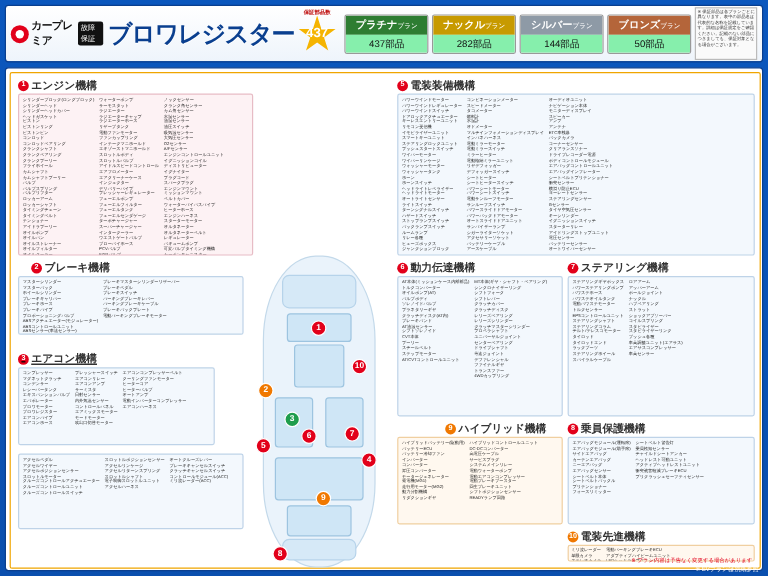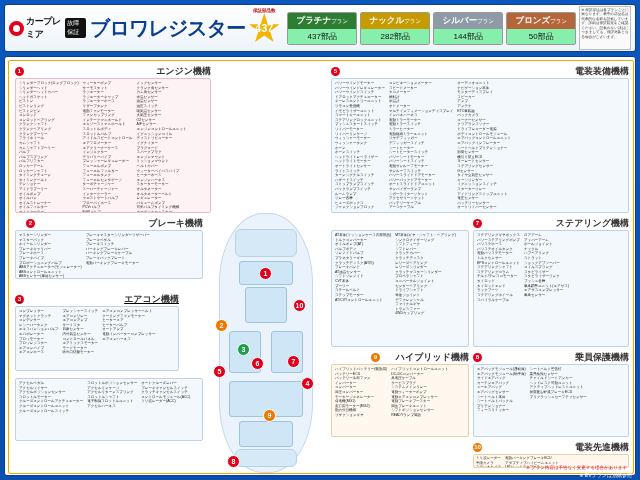--- a/index.html
+++ b/index.html
@@ -49,21 +49,21 @@
     height:40px;overflow:hidden;}
   
   .board{position:absolute;left:4px;top:56px;width:632px;height:420px;
     background:#ffffff;border:1px solid #0a3f8f;border-radius:3px;
     box-sizing:border-box;}
   .inner{position:absolute;left:3px;top:3px;width:626px;height:414px;
     border:1px solid #f0a500;border-radius:2px;box-sizing:border-box;
     background:#fff;}
   
   .panel{position:absolute;box-sizing:border-box;}
-  .panel-head{display:flex;align-items:center;gap:2px;height:12px;justify-content:space-between;}
+  .panel-head{display:flex;align-items:center;gap:2px;height:12px;}
   .num{width:9px;height:9px;border-radius:50%;background:#e2001a;color:#fff;
     font-size:6px;line-height:9px;text-align:center;font-weight:bold;flex:0 0 auto;}
   .num.org{background:#f07800;}
   .panel-title{font-size:9px;font-weight:bold;color:#333;white-space:nowrap;}
   .panel-body{position:absolute;left:0;right:0;top:13px;bottom:0;
     border:1px solid #cfd8e3;border-radius:2px;box-sizing:border-box;
     padding:2px 3px;overflow:hidden;}
   .pb-red{background:#fdf2f4;border-color:#e7bcc5;}
   .pb-blue{background:#f3f8fd;border-color:#bed3e8;}
   .pb-orange{background:#fff8ef;border-color:#f0cfa0;}
@@ -431,20 +431,24 @@
                 <li>アイドリングストップユニット</li>
                 <li>電圧センサー</li>
                 <li>バッテリーセンサー</li>
                 <li>オートワイパーセンサー</li>
             </ul>
           </div>
         </div>
       </div>
 
       <div class="panel" style="left:322px;top:156px;width:138px;height:130px;">
+        <div class="panel-head">
+          <div class="num">6</div>
+          <div class="panel-title">動力伝達機構</div>
+        </div>
         <div class="panel-body pb-blue">
           <div class="cols">
             <ul class="lst">
               <li>AT本体(ミッションケース内部部品)</li>
                 <li>トルクコンバーター</li>
                 <li>オイルポンプ(AT)</li>
                 <li>バルブボディ</li>
                 <li>ソレノイドバルブ</li>
                 <li>プラネタリーギヤ</li>
                 <li>クラッチディスク(AT内)</li>

